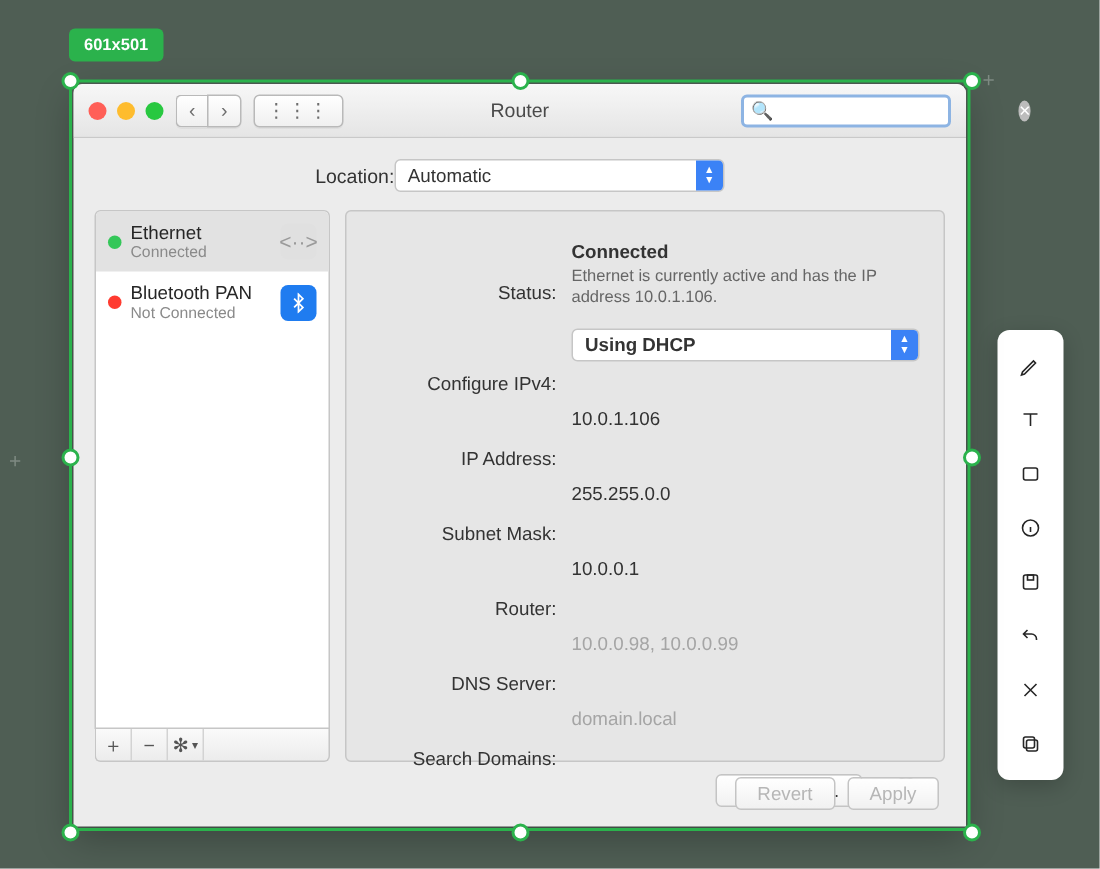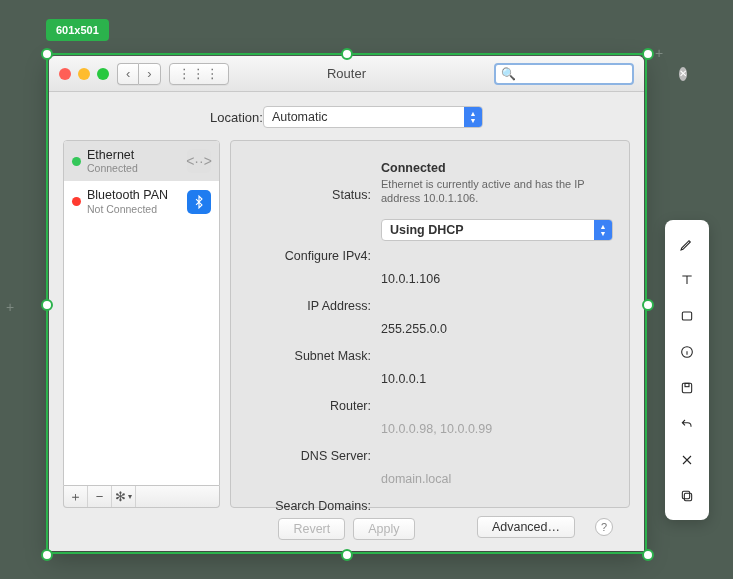--- a/index.html
+++ b/index.html
@@ -103,21 +103,21 @@
   .row .v { flex: 1; color: #333; padding-top:3px;}
   .row .v.dim { color: #a5a5a5; }
   .row.big .v { font-weight: 600; }
   .desc { color: #666; font-size: 11px; line-height: 1.3; margin-top: 2px; font-weight: 400;}
   .row .select { min-width: auto; flex: 1; font-weight: bold; }
   .spaceg { margin-top: 10px; }
 
   .detailfoot { margin-top: auto; display: flex; align-items: center; gap: 20px; justify-content: flex-end;}
   .qmark { width:18px; height:18px; border-radius:50%; border:1px solid #bcbcbc; background:#fff; color:#7a7a7a; font-size:11px; display:flex;align-items:center;justify-content:center;}
 
-  .winfoot { display: flex; justify-content: center; gap: 8px; padding: 10px 4px; }
+  .winfoot { display: flex; justify-content: flex-end; gap: 8px; padding: 10px 18px; }
   .pushbtn { background: linear-gradient(#fff,#f1f1f1); border:1px solid #c4c4c4; border-radius:4px;
     padding: 3px 14px; font-size: 12.5px; color:#333;}
   .pushbtn.dim { color: #b6b6b6; }
 
   
   .palette {
     position: absolute; right: 24px; top: 220px;
     width: 44px; background: #fff; border-radius: 8px;
     box-shadow: 0 4px 14px rgba(0,0,0,.2);
     display: flex; flex-direction: column; align-items: center;

